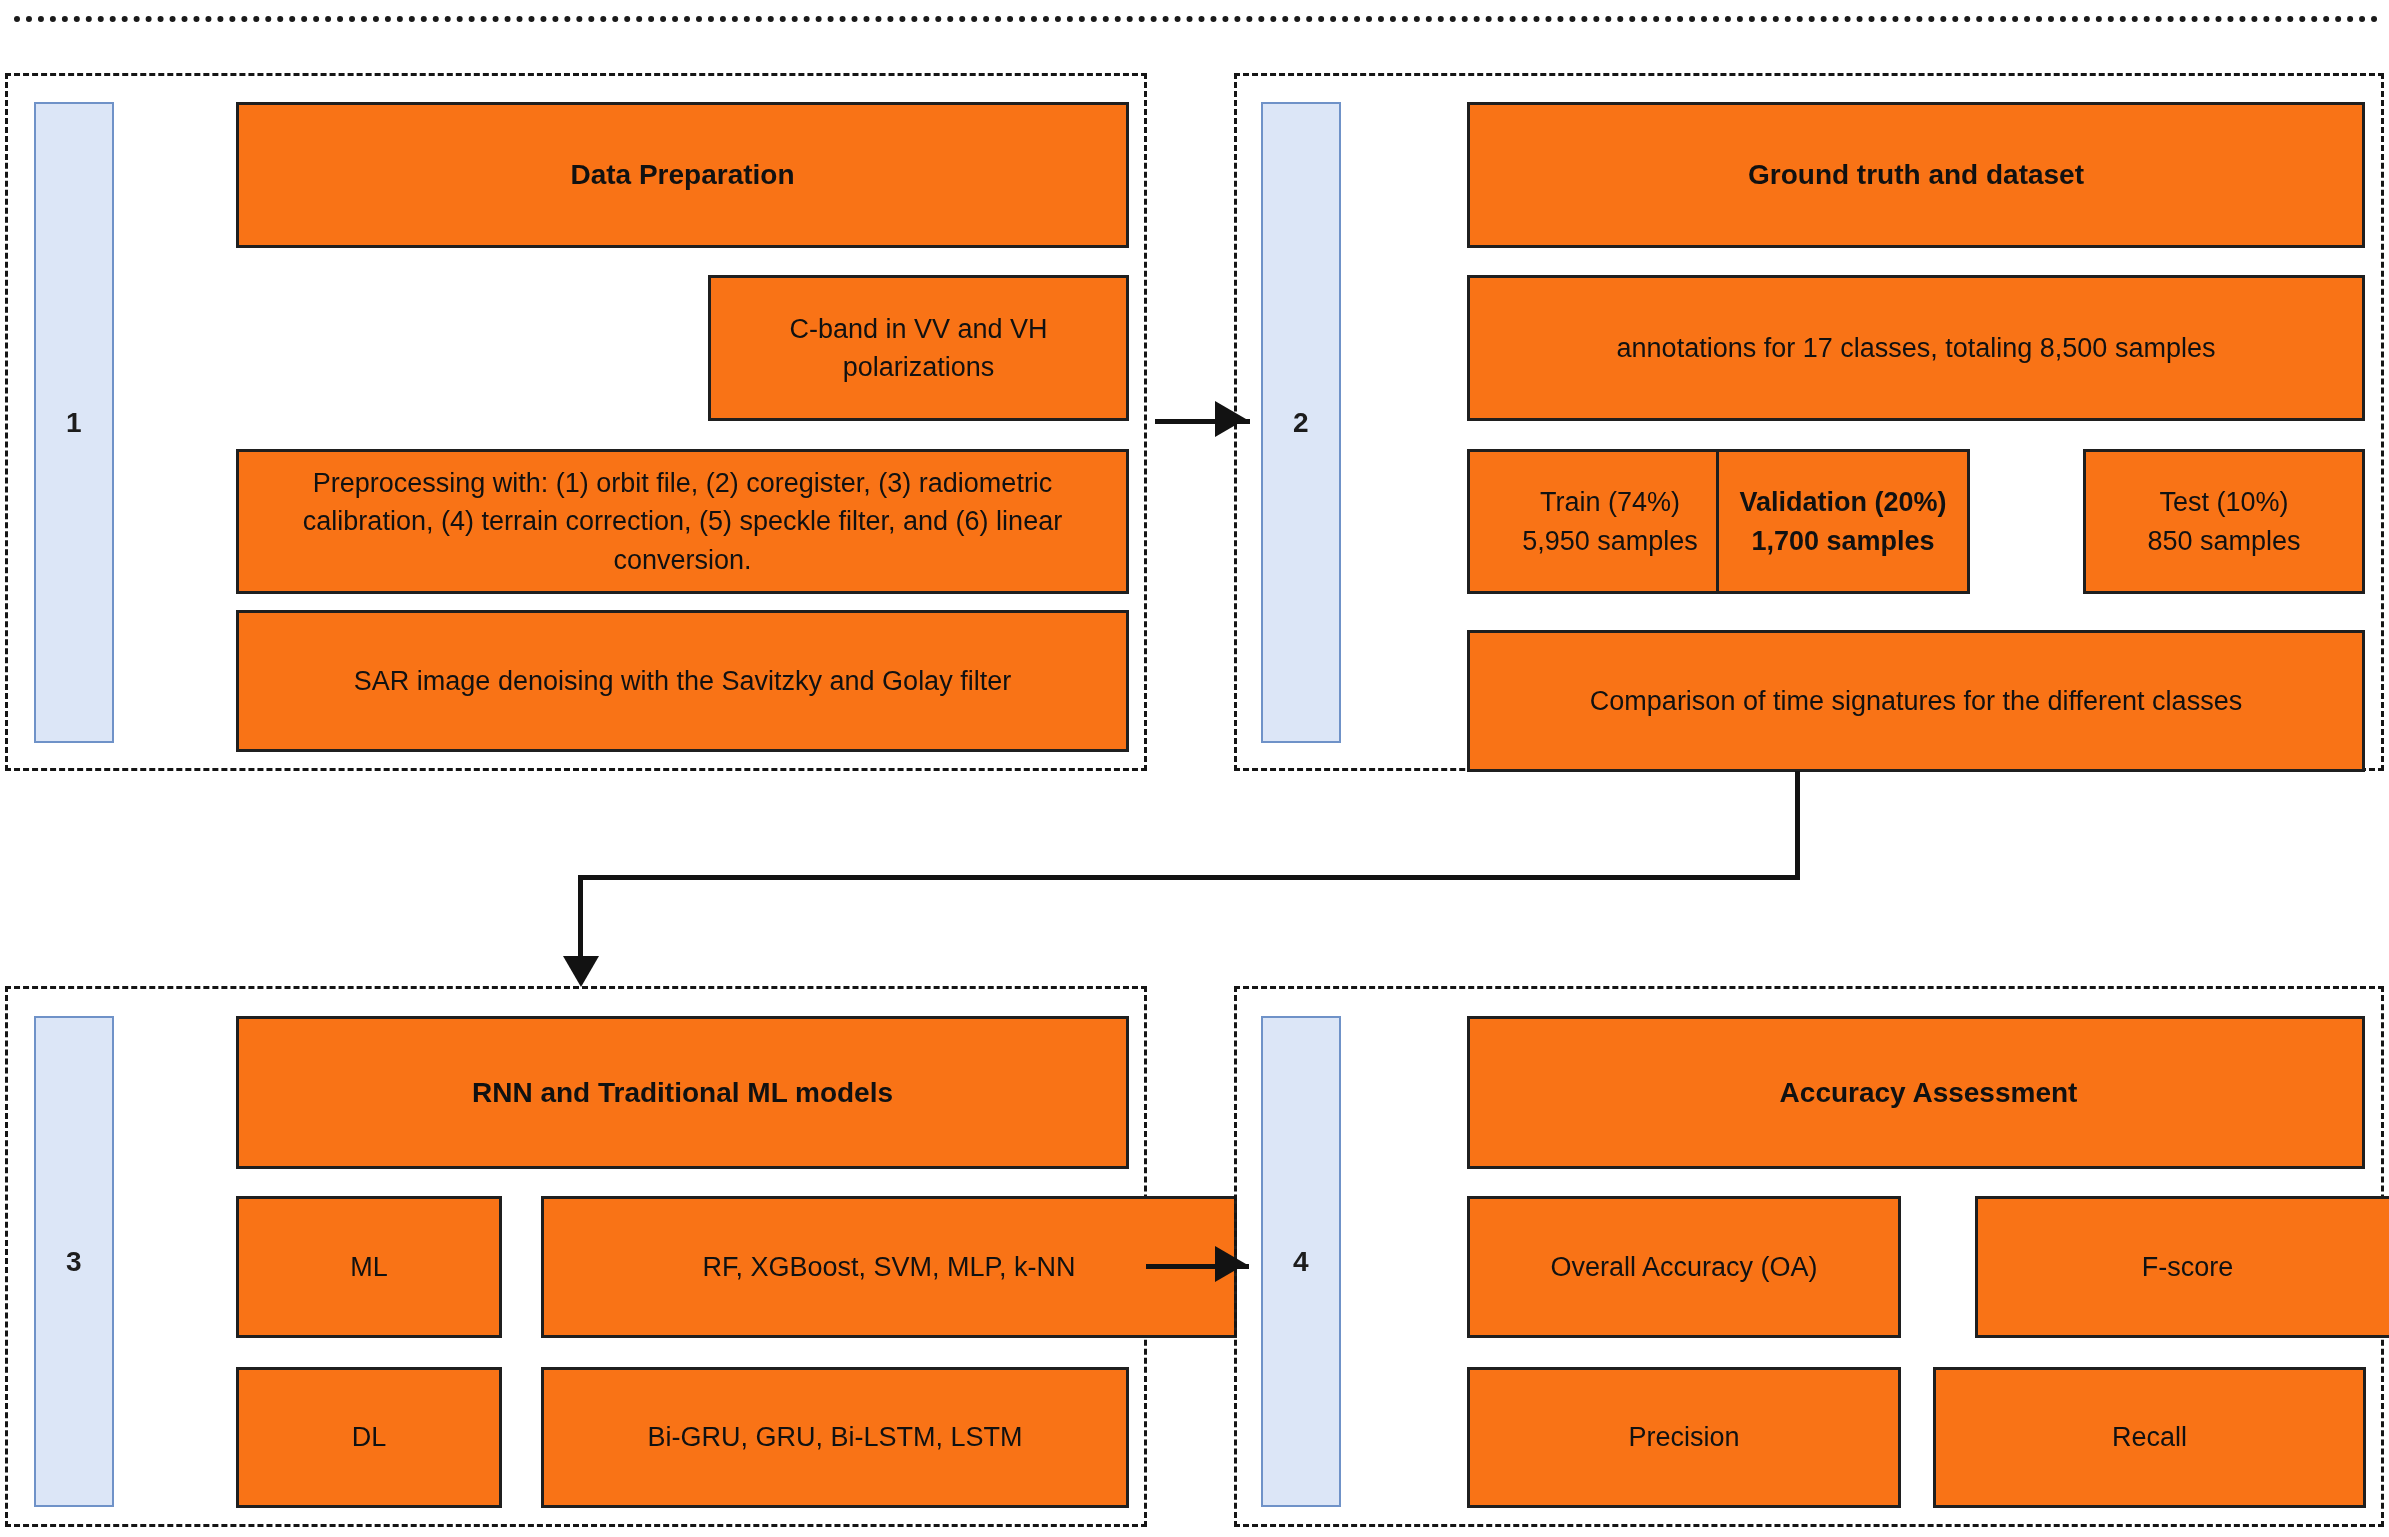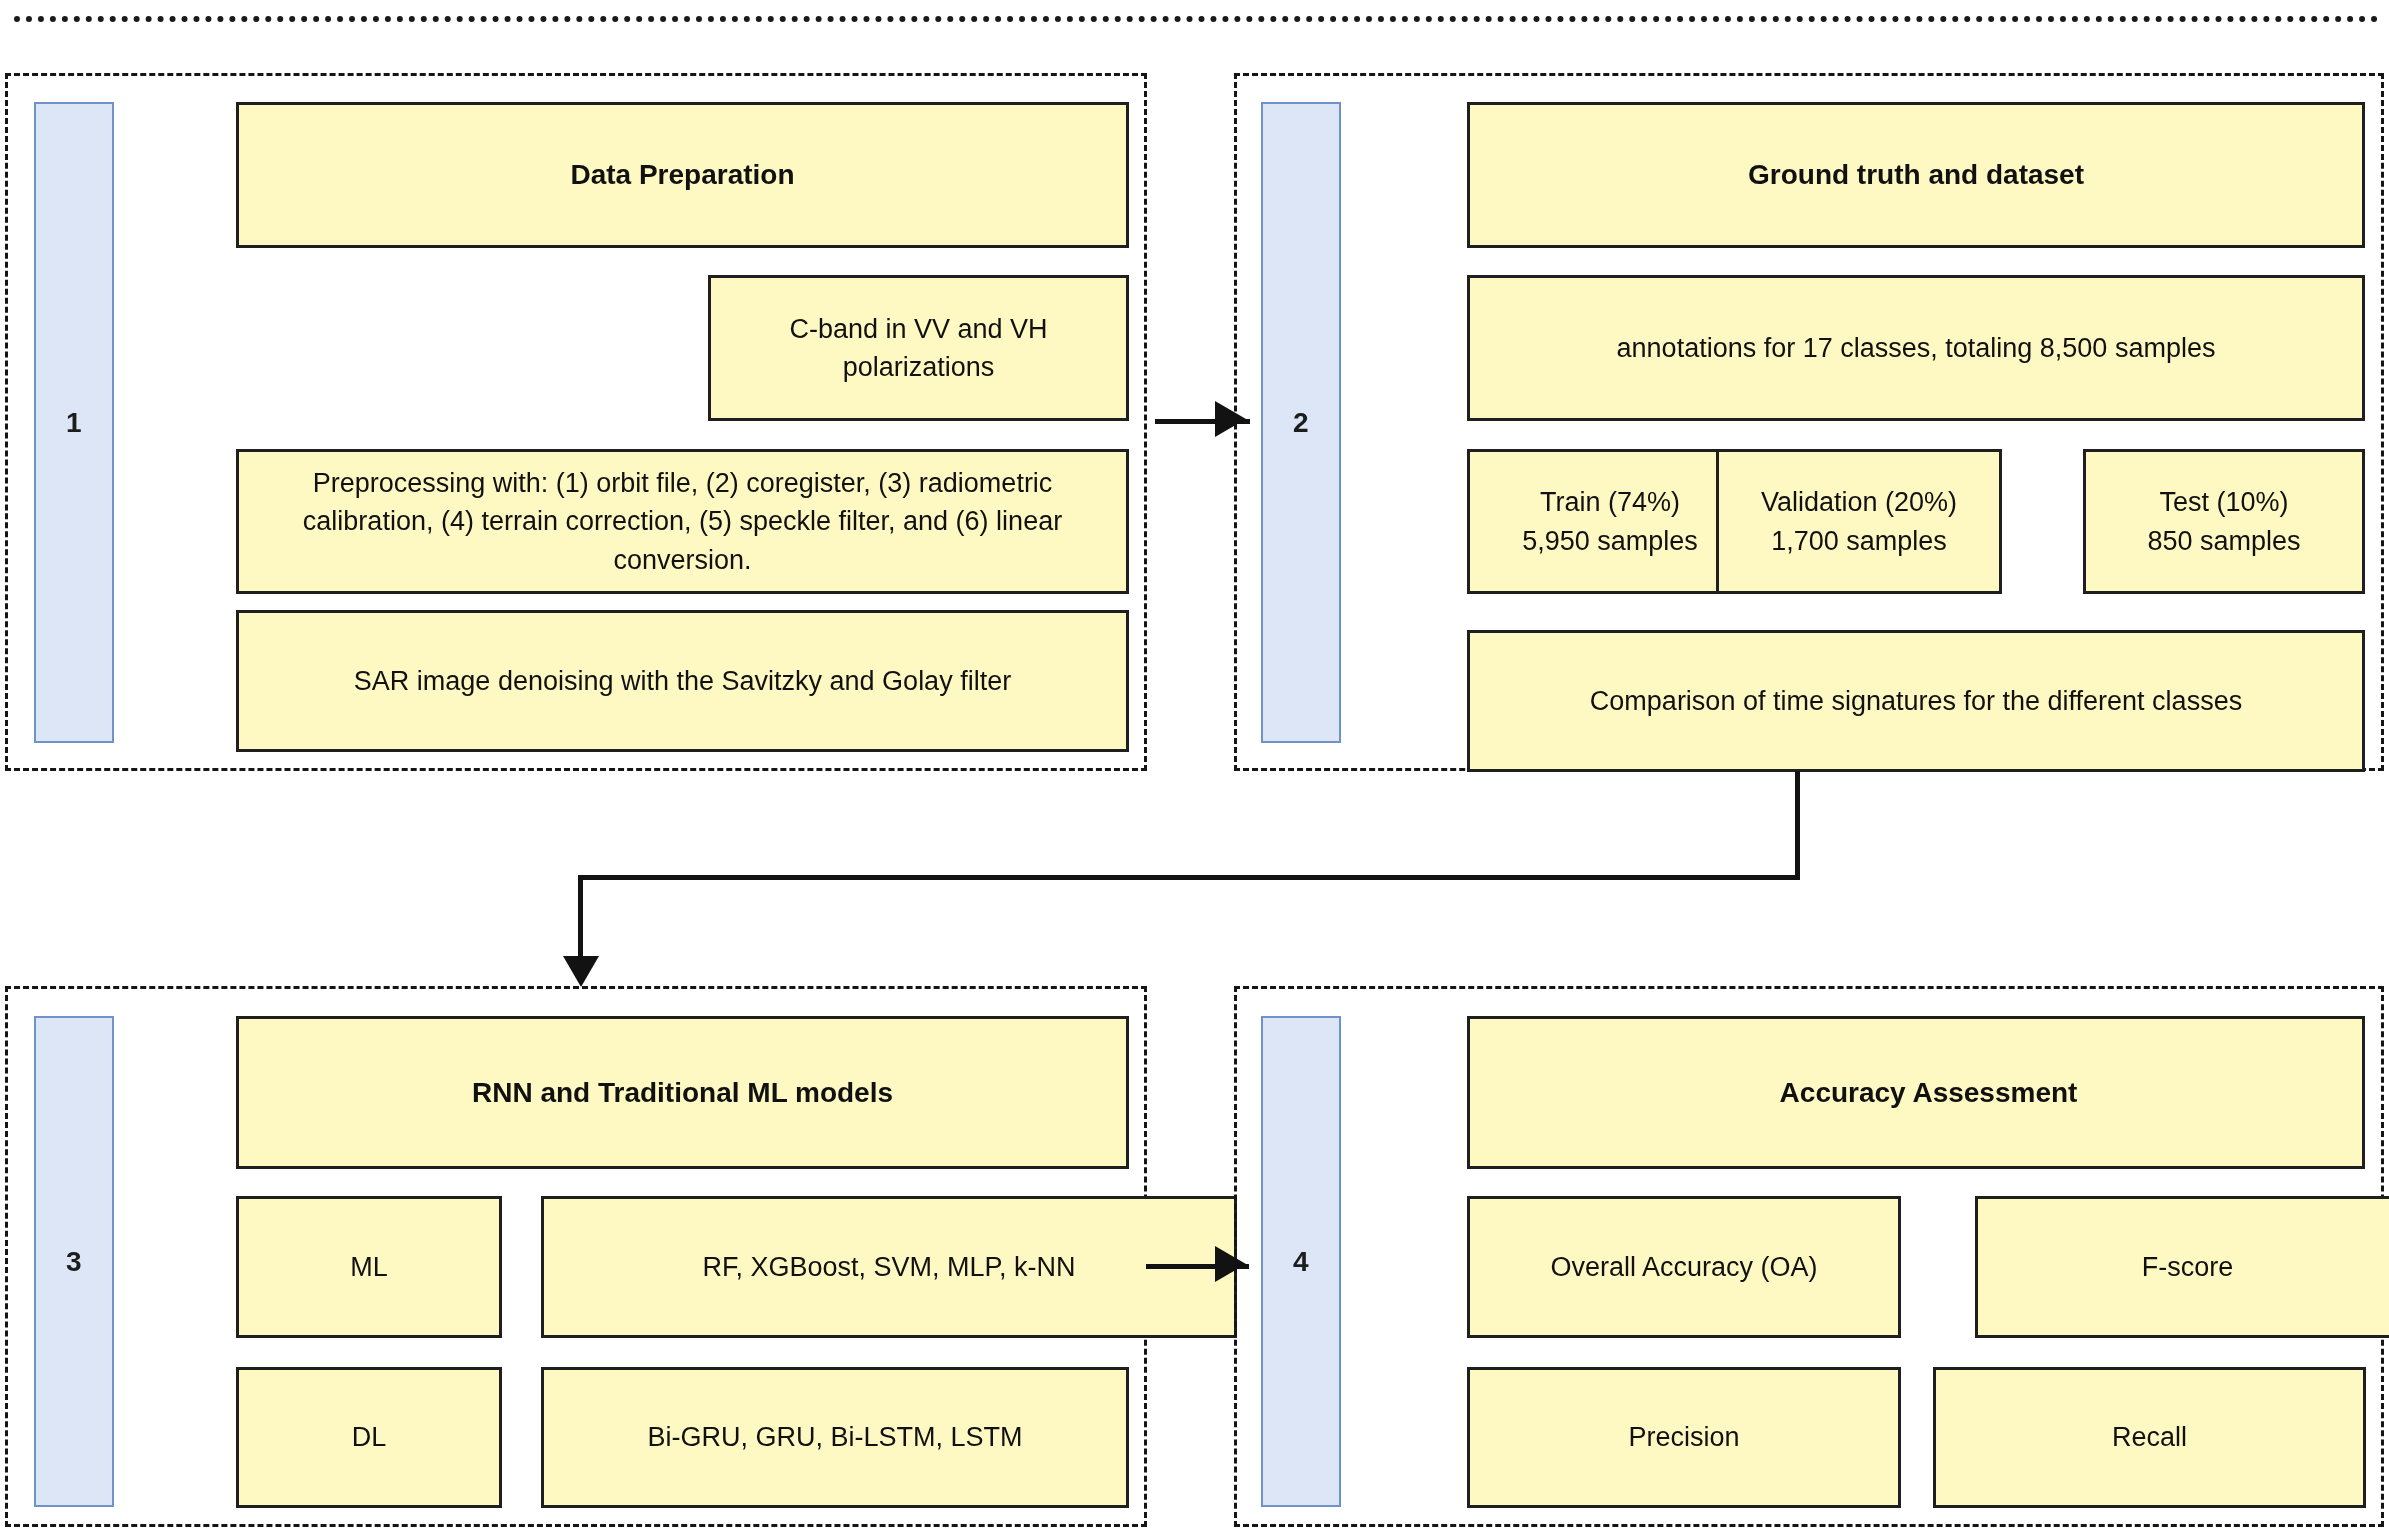--- a/index.html
+++ b/index.html
@@ -50,21 +50,21 @@
     font-size: 28px;
     font-weight: bold;
     color: #1d1d1d;
     letter-spacing: 0.3px;
   }
 
   
   .box {
     position: absolute;
     box-sizing: border-box;
-    background: #fef9c3;
+    background: #f97316;
     border: 3.8px solid #1f1f1f;
     display: flex;
     align-items: center;
     justify-content: center;
     text-align: center;
     color: #111111;
     font-size: 27px;
     line-height: 1.42;
     padding: 3.2px 12px;
   }
@@ -130,21 +130,21 @@
 
   <div class="stage-index" style="left:1261px; top:102px; width:80px; height:641px;">2</div>
 
   <div class="box title" style="left:1467px; top:102px; width:898px; height:146px;">Ground truth and dataset</div>
 
   <div class="box" style="left:1467px; top:275px; width:898px; height:146px;">annotations for 17 classes, totaling 8,500 samples</div>
 
   <div class="box" style="left:1467px; top:449px; width:286px; height:145px; white-space:pre-line;">Train (74%)
 5,950 samples</div>
 
-  <div class="box" style="left:1716px; top:449px; width:286px; height:145px; white-space:pre-line;">Validation (20%)
+  <div class="box" style="left:1716px; top:449px; width:254px; height:145px; white-space:pre-line;font-weight:bold;">Validation (20%)
 1,700 samples</div>
 
   <div class="box" style="left:2083px; top:449px; width:282px; height:145px; white-space:pre-line;">Test (10%)
 850 samples</div>
 
   <div class="box" style="left:1467px; top:610px; width:898px; height:142px;margin-top:20px;">Comparison of time signatures for the different classes</div>
 
   <div class="stage" style="left:5.4px; top:986px; width:1142px; height:541px;">
   </div>
 

